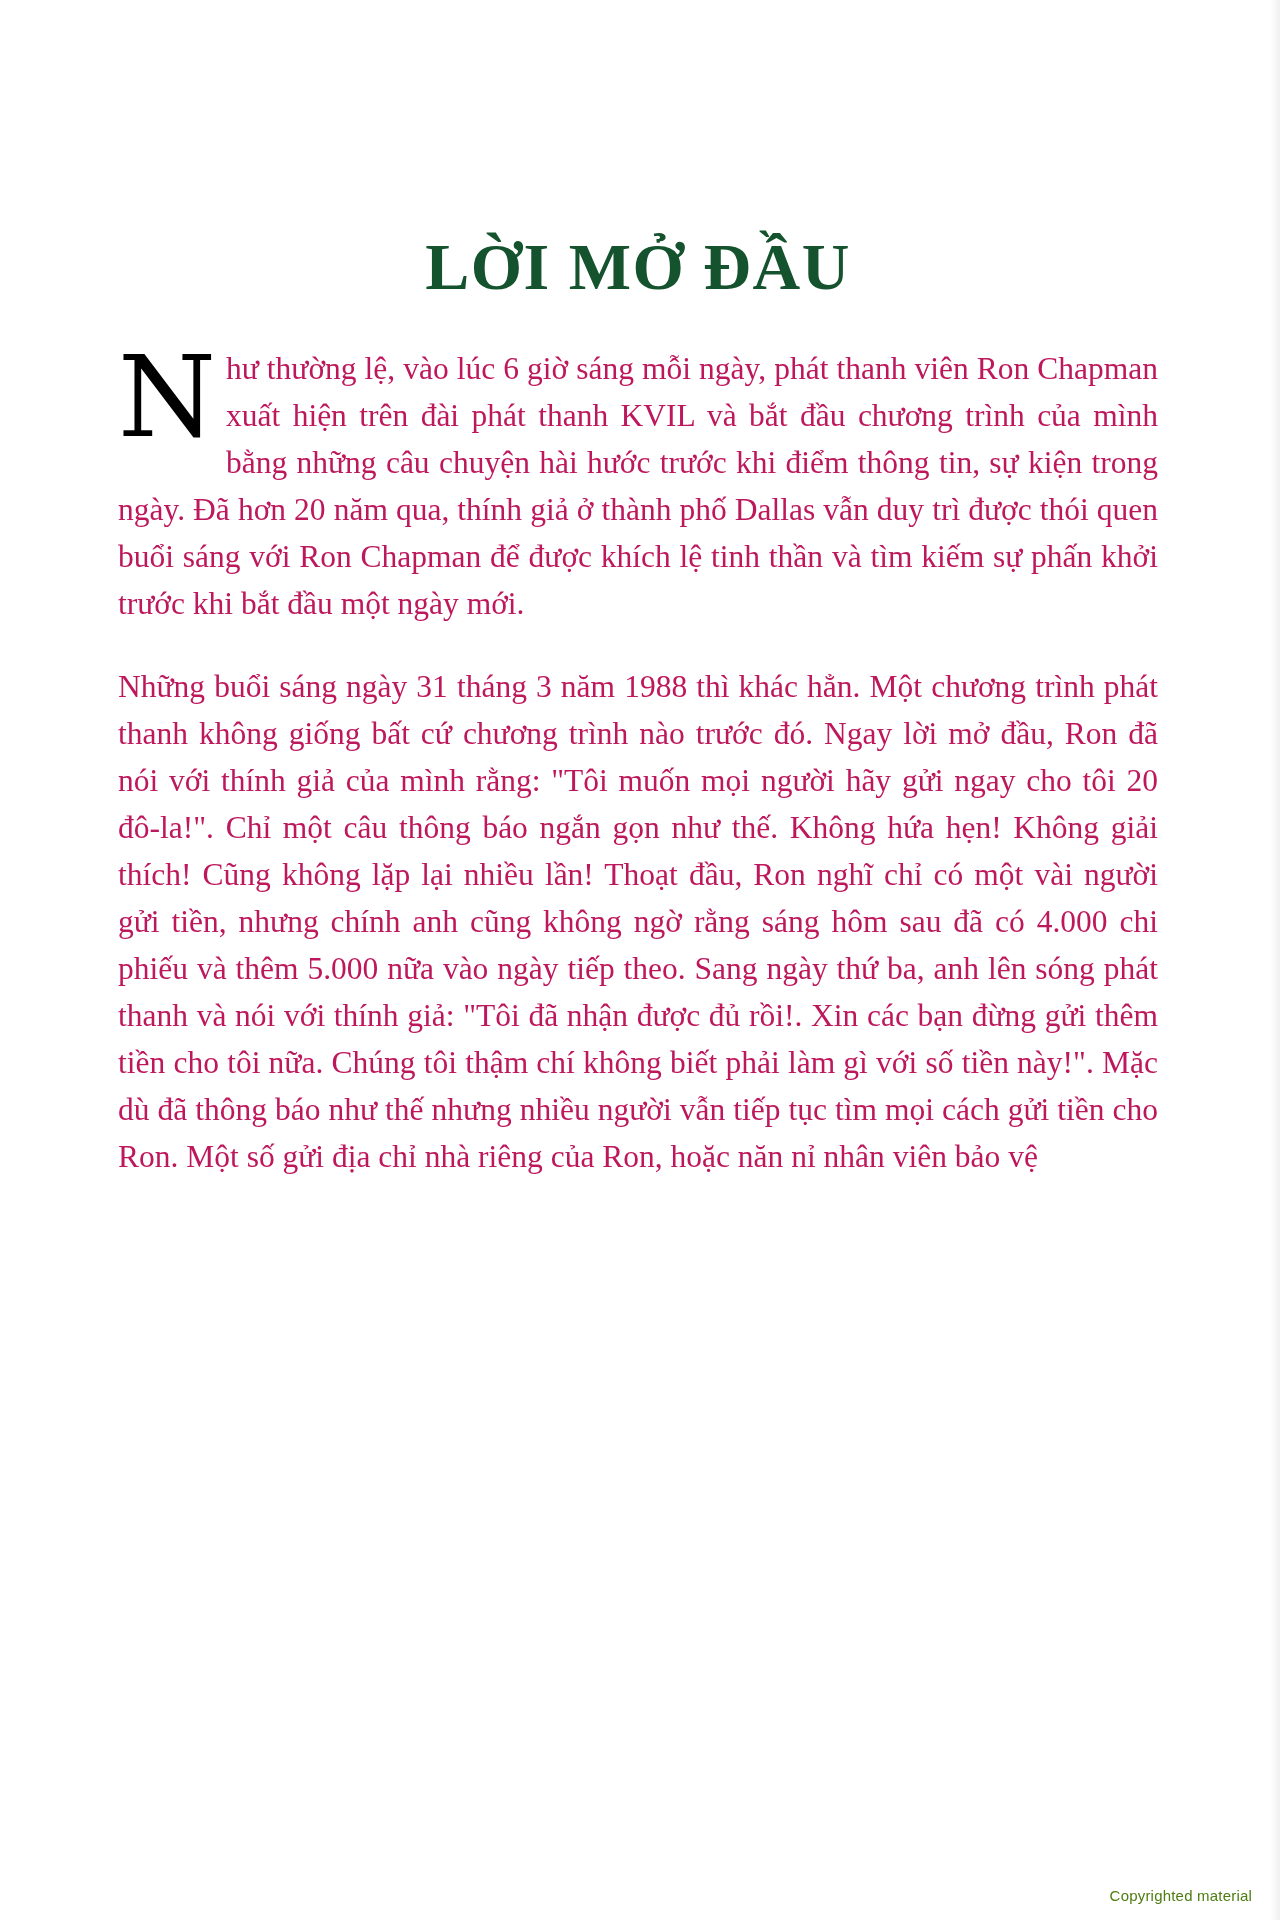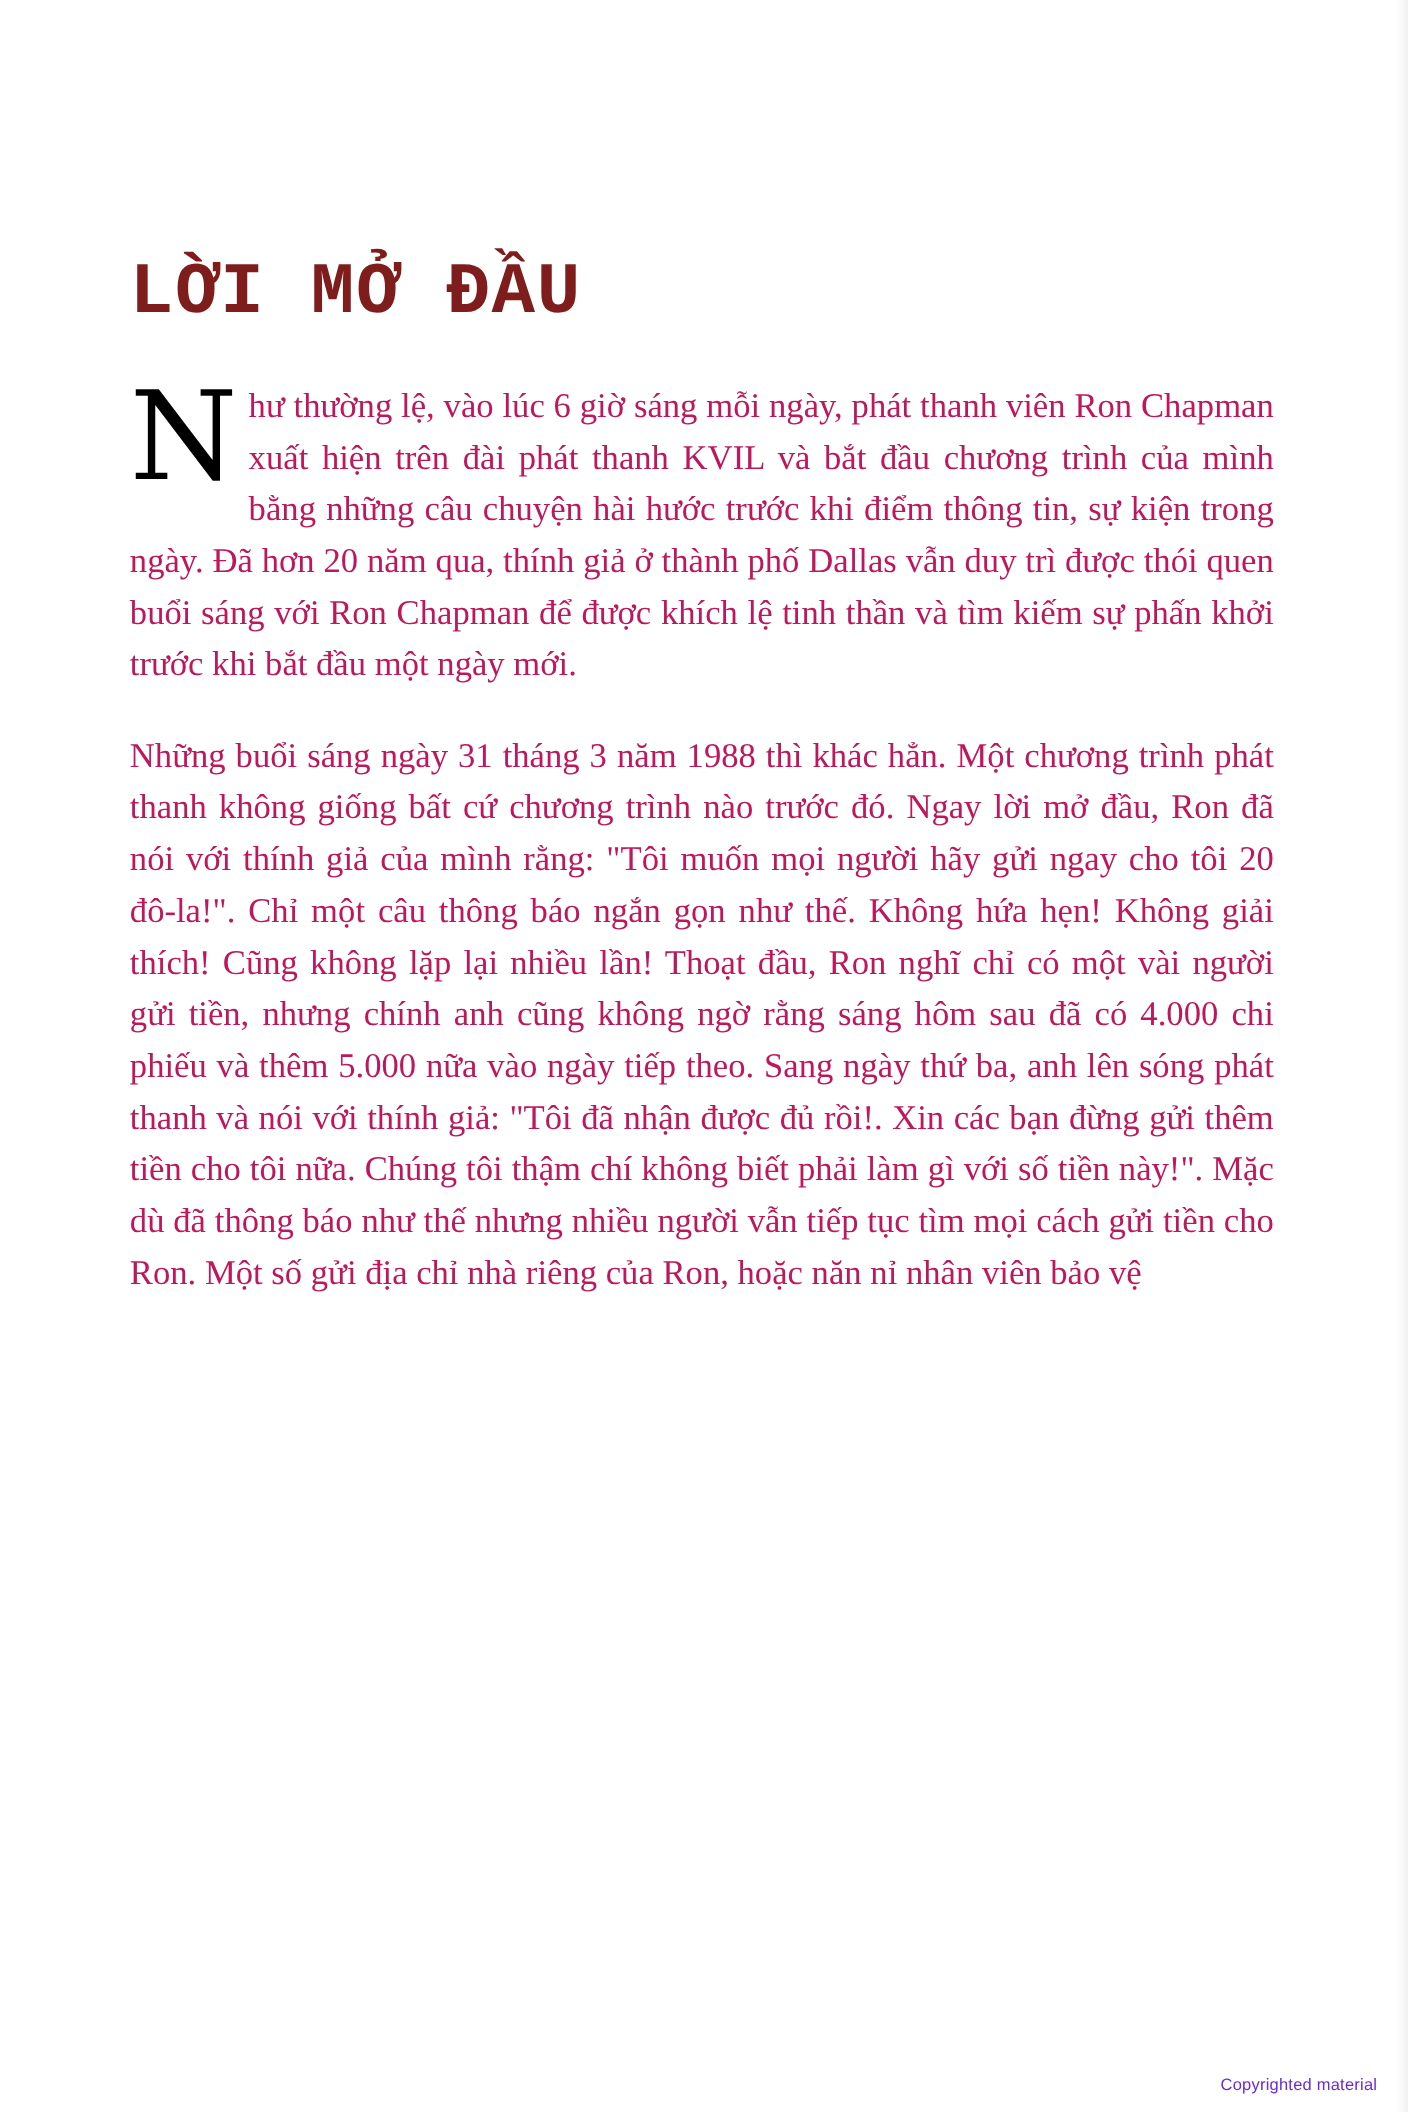--- a/index.html
+++ b/index.html
@@ -23,26 +23,27 @@
   }
   .content {
     position: absolute;
     left: 118px;
     top: 0;
     width: 1040px;
   }
   .chapter-title {
     margin: 0;
     padding-top: 232px;
-    font-family: Liberation Mono, monospace;
+    text-align: center;
+    font-family: Liberation Serif, serif;
     font-weight: bold;
     font-size: 66px;
     letter-spacing: 1.5px;
     line-height: 1.05;
-    color: #7f1d1d;
+    color: #14532d;
   }
   .section-subtitle {
     margin: 0;
     padding-top: 140px;
     font-family: "DejaVu Serif", "Liberation Serif", serif;
     font-weight: bold;
     font-style: italic;
     font-size: 27px;
     letter-spacing: 0.2px;
     color: #0d0d0d;
@@ -69,21 +70,21 @@
     padding: 4px 10px 0 0;
     font-weight: normal;
     color: #000000;
   }
   .copyright-note {
     position: absolute;
     right: 28px;
     bottom: 16px;
     font-family: "Liberation Sans", sans-serif;
     font-size: 15px;
-    color: #6d28d9;
+    color: #4d7c0f;
     letter-spacing: 0.2px;
   }
   .edge-shadow {
     position: absolute;
     top: 0;
     right: 0;
     width: 10px;
     height: 1920px;
     background: linear-gradient(to right, rgba(0,0,0,0) 0%, rgba(0,0,0,0.06) 100%);
     pointer-events: none;

